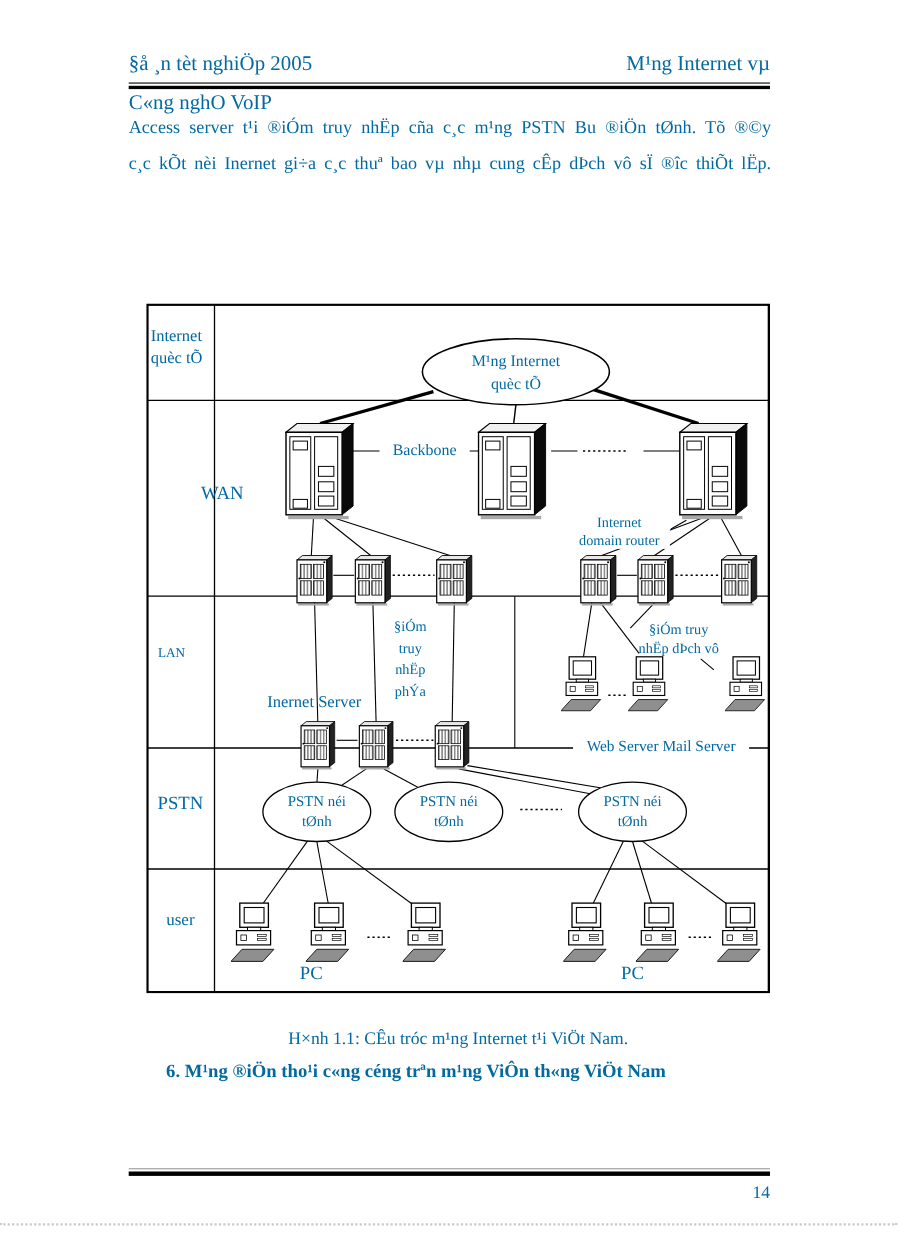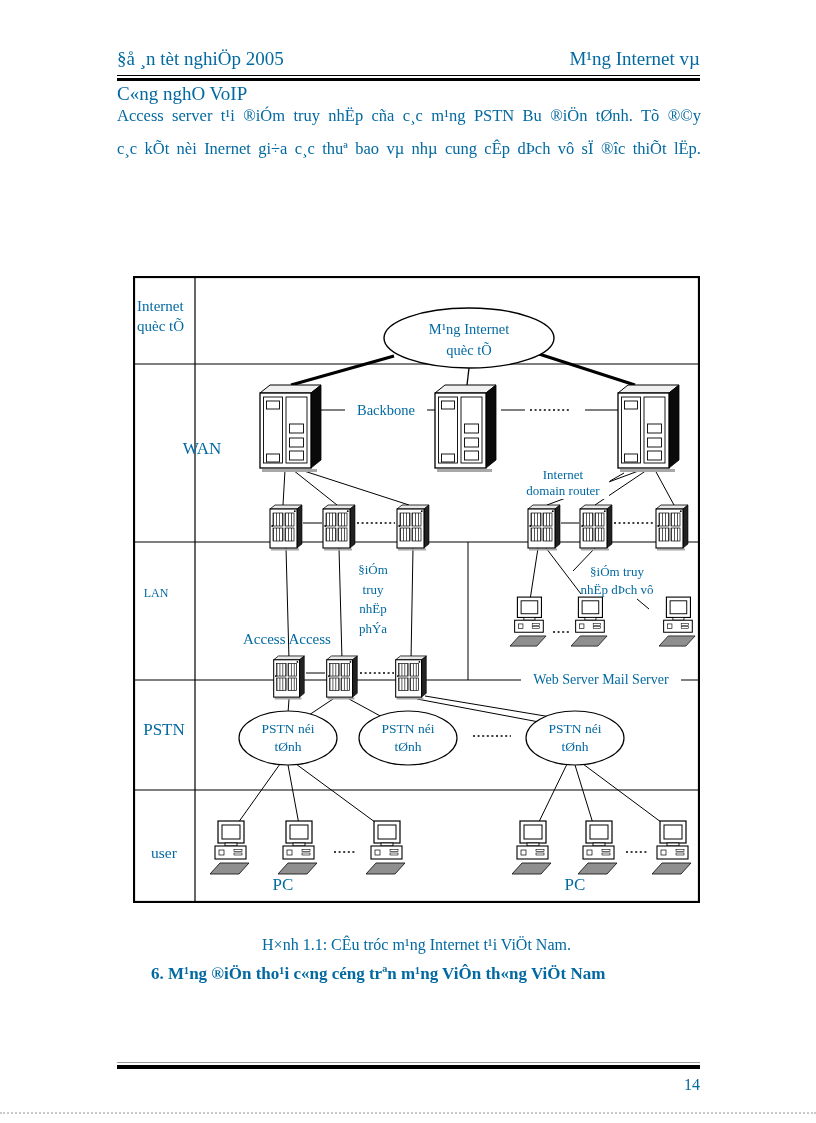--- a/index.html
+++ b/index.html
@@ -178,21 +178,21 @@
       <use href="#sym-pc" x="379" y="544" width="40" height="58"></use>
       <use href="#sym-pc" x="445" y="544" width="40" height="58"></use>
       <use href="#sym-pc" x="519" y="544" width="40" height="58"></use>
     </svg>
 
     
     <div class="dlabel" style="left:4px;top:20px;width:57px;font-size:15px;">Internet quèc tÕ</div>
     <div class="dlabel center" style="left:0;top:163px;width:82px;font-size:17px;padding-left:28px;">WAN</div>
     <div class="dlabel center" style="left:0;top:307px;width:46px;font-size:12px;">LAN</div>
     <div class="dlabel center" style="left:0;top:444px;width:62px;font-size:17px;">PSTN</div>
-    <div class="dlabel center" style="left:0;top:551px;width:62px;font-size:15.5px;margin-top:16px;">user</div>
+    <div class="dlabel center" style="left:0;top:551px;width:62px;font-size:15.5px;">user</div>
 
     <div class="dlabel center" style="left:251px;top:43px;width:170px;font-size:14.5px;line-height:21px;">
       <div>M¹ng Internet</div>
       <div>quèc tÕ</div>
     </div>
 
 
     <div class="dlabel center whitebg" style="left:212px;top:124px;width:82px;font-size:14.5px;">Backbone</div>
 
     <div class="dlabel center whitebg" style="left:384px;top:191px;width:92px;font-size:13px;line-height:16px;">
@@ -205,21 +205,21 @@
       <div>truy</div>
       <div>nhËp</div>
       <div>phÝa</div>
     </div>
 
     <div class="dlabel center" style="left:430px;top:287px;width:108px;font-size:13px;line-height:17.5px;">
       <div>§iÓm truy</div>
       <div>nhËp dÞch vô</div>
     </div>
 
-    <div class="dlabel" style="left:110px;top:353px;width:110px;font-size:15px;white-space:nowrap;">Access Access</div>
+    <div class="dlabel" style="left:110px;top:353px;width:110px;font-size:15px;white-space:nowrap;">Inernet Server</div>
 
     <div class="dlabel center whitebg" style="left:388px;top:394px;width:160px;font-size:14px;white-space:nowrap;">Web Server Mail Server</div>
 
     <div class="dlabel center" style="left:107px;top:444px;width:96px;font-size:13.5px;line-height:17.5px;">
       <div>PSTN néi</div>
       <div>tØnh</div>
     </div>
     <div class="dlabel center" style="left:227px;top:444px;width:96px;font-size:13.5px;line-height:17.5px;">
       <div>PSTN néi</div>
       <div>tØnh</div>

